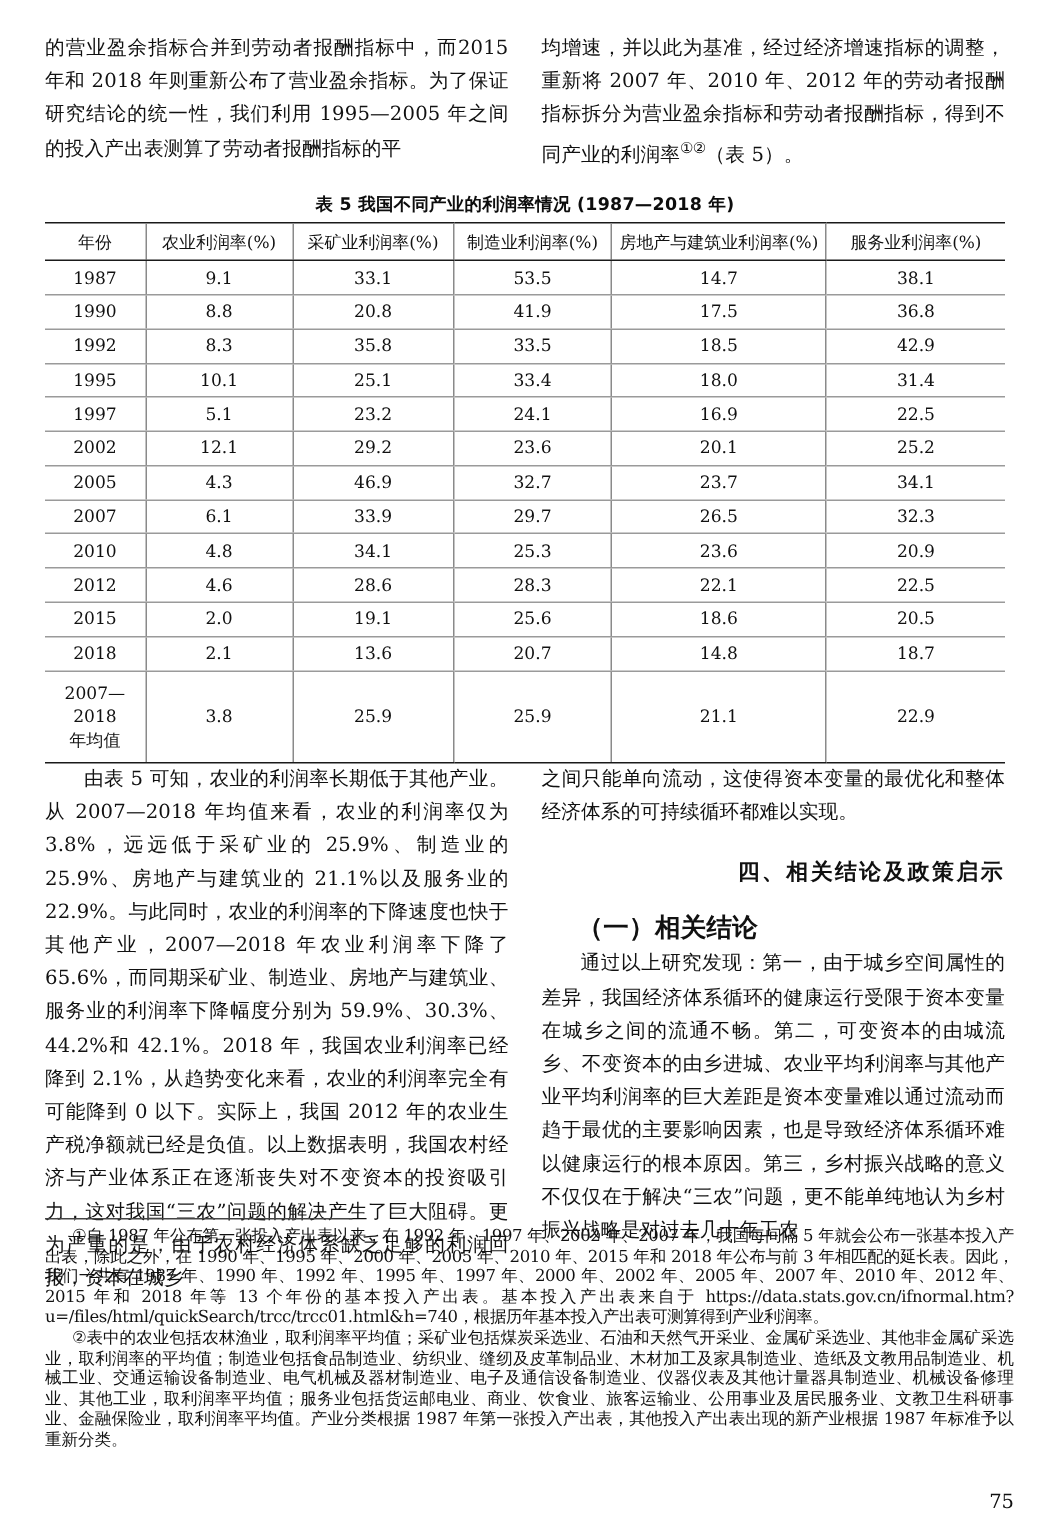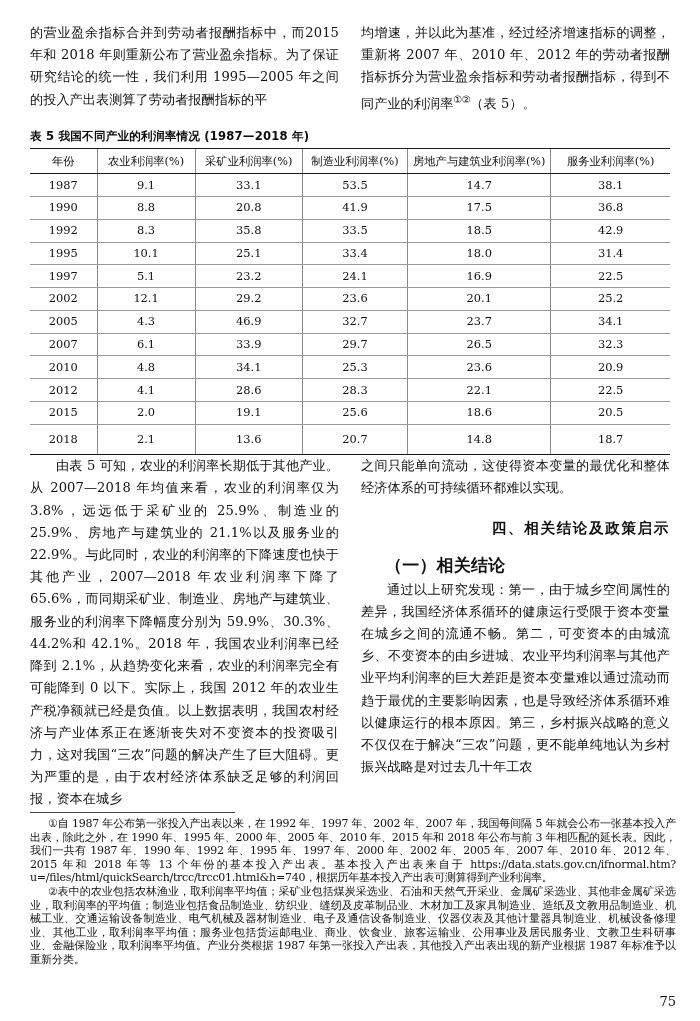--- a/index.html
+++ b/index.html
@@ -41,20 +41,21 @@
 
   sup.mark {
     font-size: 10px;
     vertical-align: super;
     letter-spacing: -0.5px;
   }
 
   
   .table-wrap { width: 640px; margin-top: 14px; }
   .table-title {
+    text-align: center;
     font-size: 11.6px;
     font-family: "DejaVu Sans", "Liberation Sans", sans-serif;
     font-weight: bold;
     letter-spacing: 0.2px;
     margin-bottom: 4px;
     color: #0d0d0d;
   }
   table.data {
     width: 640px;
     border-collapse: collapse;
@@ -241,41 +242,49 @@
           <tr>
             <td>2010</td>
             <td>4.8</td>
             <td>34.1</td>
             <td>25.3</td>
             <td>23.6</td>
             <td>20.9</td>
           </tr>
           <tr>
             <td>2012</td>
-            <td>4.1</td>
+            <td>4.6</td>
             <td>28.6</td>
             <td>28.3</td>
             <td>22.1</td>
             <td>22.5</td>
           </tr>
           <tr>
             <td>2015</td>
             <td>2.0</td>
             <td>19.1</td>
             <td>25.6</td>
             <td>18.6</td>
             <td>20.5</td>
           </tr>
           <tr>
             <td>2018</td>
             <td>2.1</td>
             <td>13.6</td>
             <td>20.7</td>
             <td>14.8</td>
             <td>18.7</td>
+          </tr>
+          <tr>
+            <td>2007—2018<br>年均值</td>
+            <td>3.8</td>
+            <td>25.9</td>
+            <td>25.9</td>
+            <td>21.1</td>
+            <td>22.9</td>
           </tr>
         </tbody>
     </table>
   </div>
 
   <div class="cols" style="margin-top:0;">
     <div class="col">
       <p class="body indent">由表 5 可知，农业的利润率长期低于其他产业。从 2007—2018 年均值来看，农业的利润率仅为 3.8%，远远低于采矿业的 25.9%、制造业的 25.9%、房地产与建筑业的 21.1%以及服务业的 22.9%。与此同时，农业的利润率的下降速度也快于其他产业，2007—2018 年农业利润率下降了 65.6%，而同期采矿业、制造业、房地产与建筑业、服务业的利润率下降幅度分别为 59.9%、30.3%、44.2%和 42.1%。2018 年，我国农业利润率已经降到 2.1%，从趋势变化来看，农业的利润率完全有可能降到 0 以下。实际上，我国 2012 年的农业生产税净额就已经是负值。以上数据表明，我国农村经济与产业体系正在逐渐丧失对不变资本的投资吸引力，这对我国“三农”问题的解决产生了巨大阻碍。更为严重的是，由于农村经济体系缺乏足够的利润回报，资本在城乡</p>
     </div>
     <div class="col">

